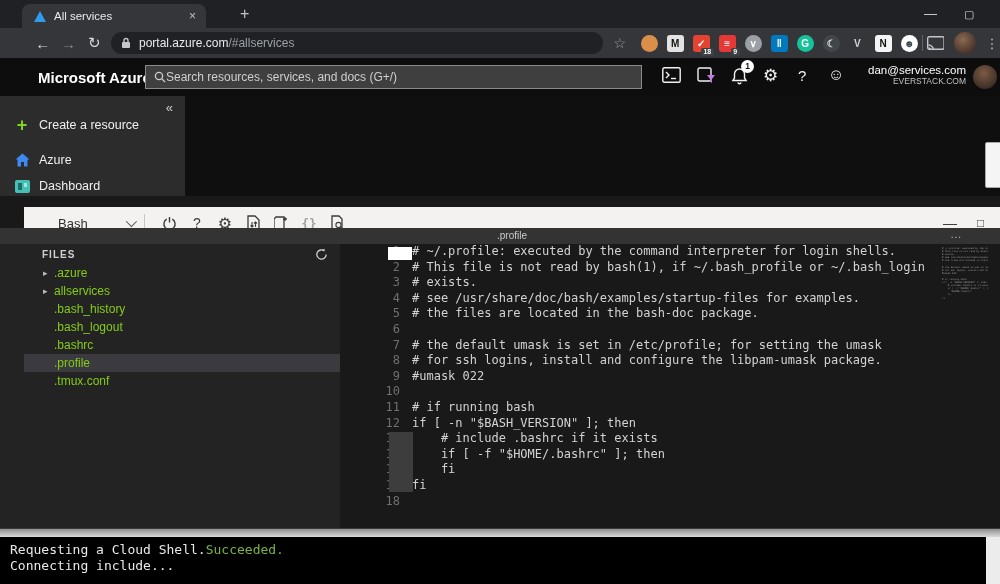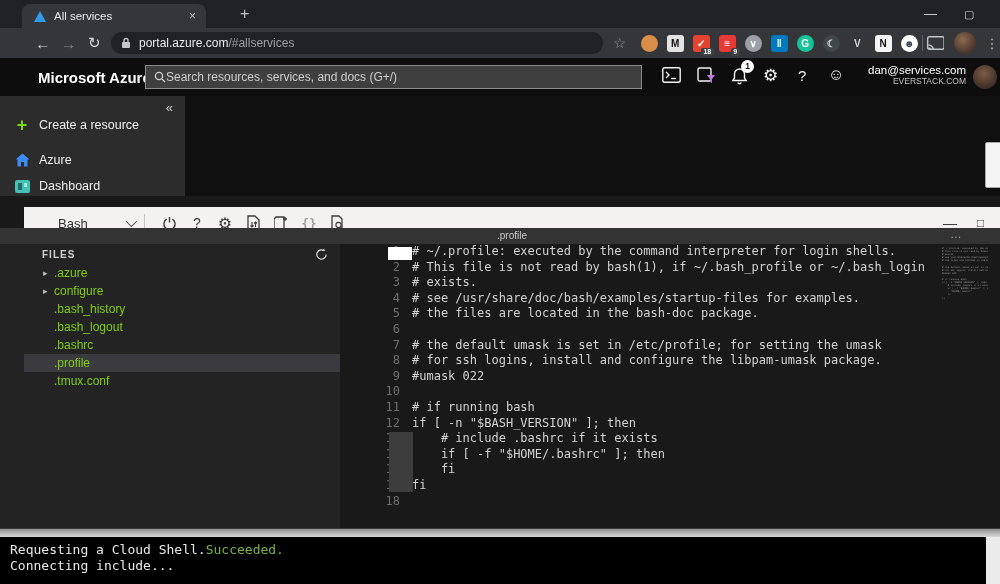--- a/index.html
+++ b/index.html
@@ -361,21 +361,21 @@
         <path d="M10 0.5 L10.4 3.6 L7.4 3.0 Z" fill="#cfcfcf"></path>
       </svg>
     </div>
     <div id="file-list">
         <div class="file-row">
           <span class="tri">▸</span>
           <span class="fn">.azure</span>
         </div>
         <div class="file-row">
           <span class="tri">▸</span>
-          <span class="fn">configure</span>
+          <span class="fn">allservices</span>
         </div>
         <div class="file-row">
           <span class="fn">.bash_history</span>
         </div>
         <div class="file-row">
           <span class="fn">.bash_logout</span>
         </div>
         <div class="file-row">
           <span class="fn">.bashrc</span>
         </div>

